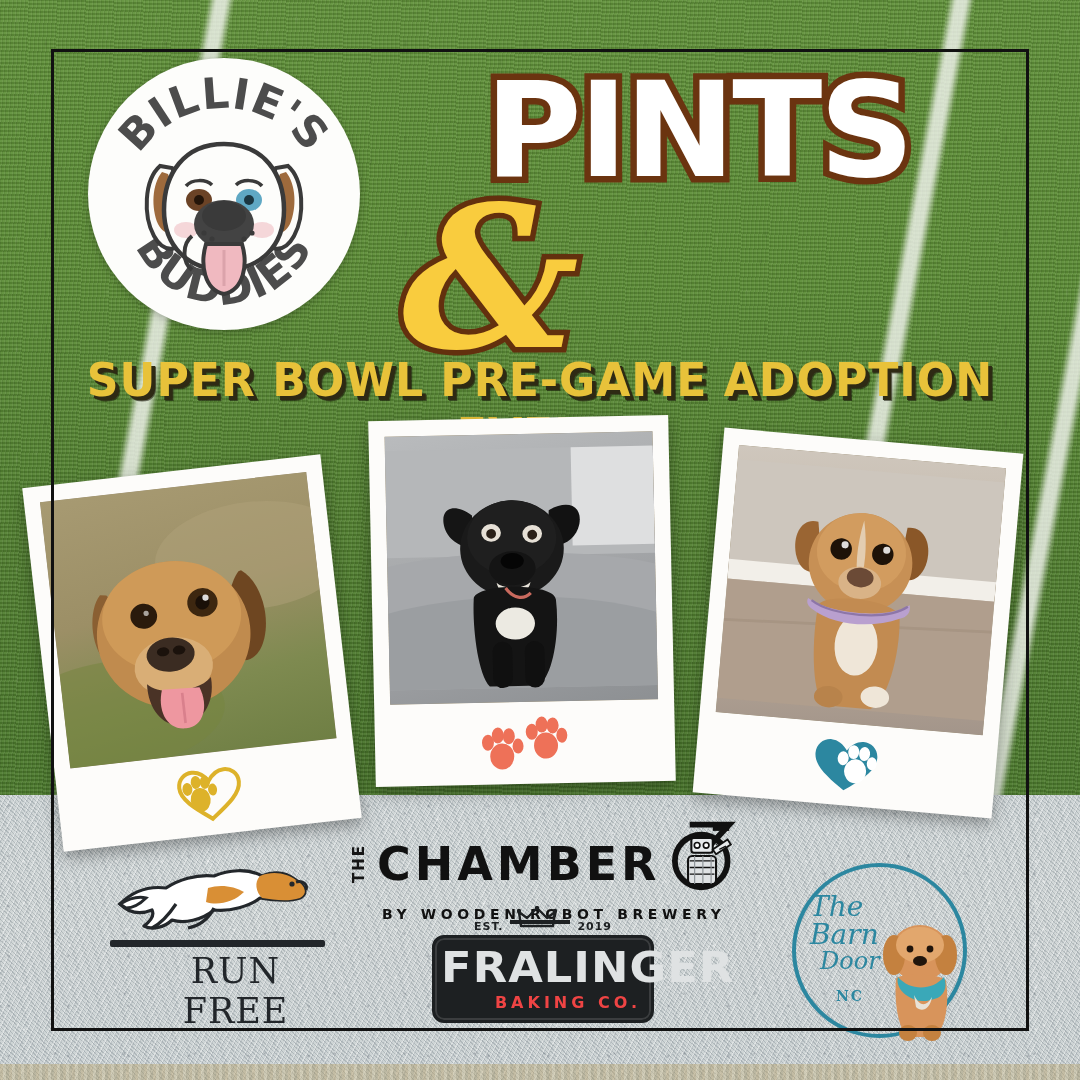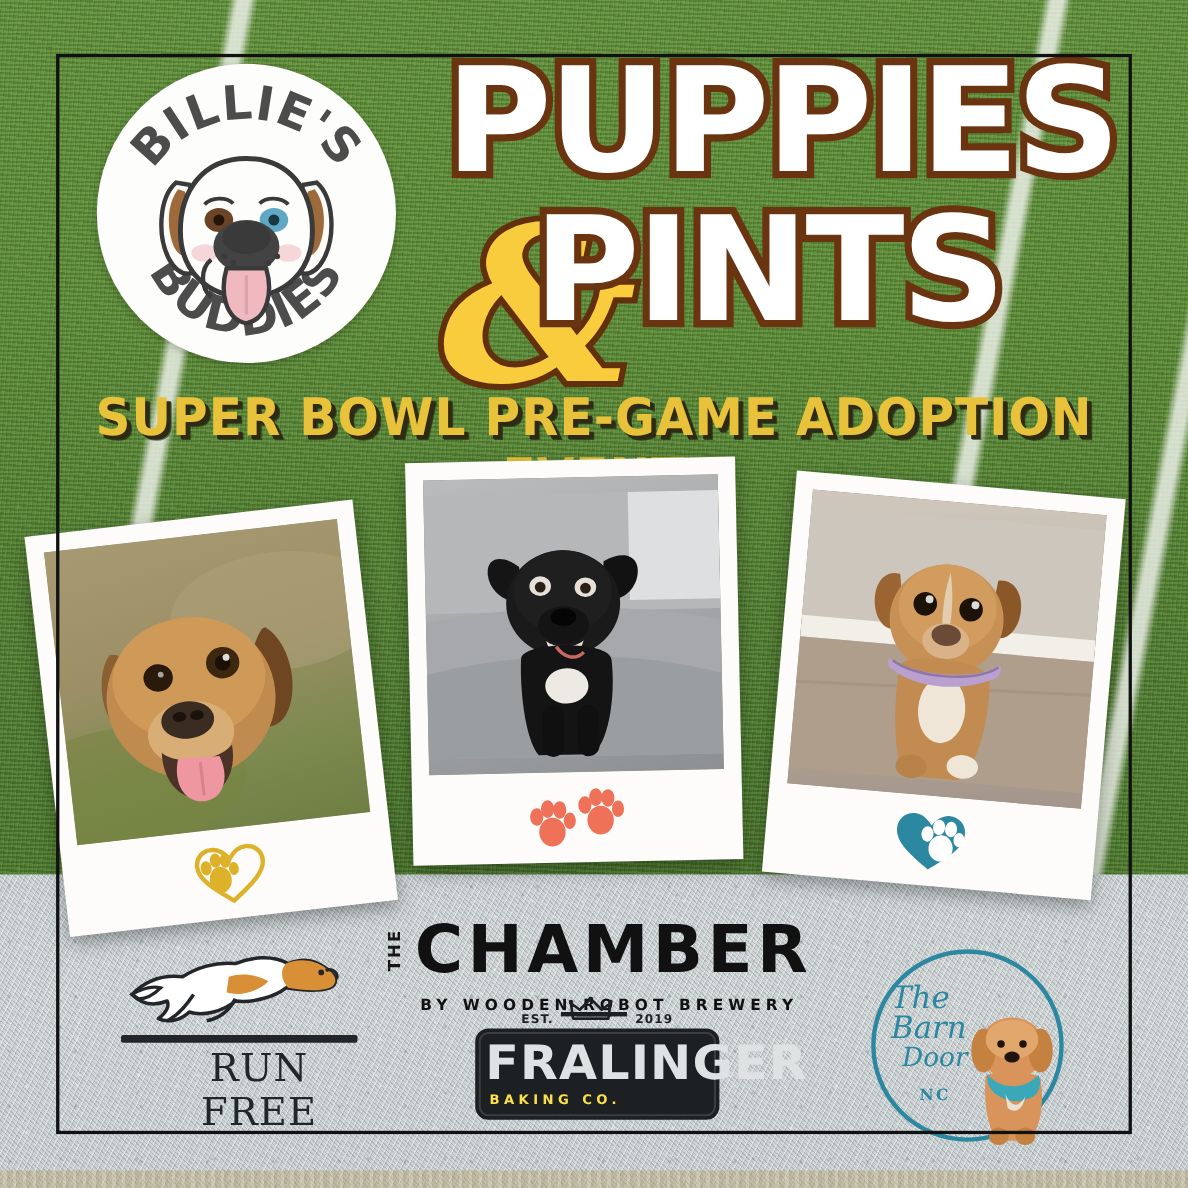--- a/index.html
+++ b/index.html
@@ -136,40 +136,40 @@
   }
   .rf-bar{ height:7px; background:#22262a; border-radius:2px; }
 
   .ch-top{ display:flex; align-items:center; gap:10px; }
   .ch-the{
     font-family:"DejaVu Sans",sans-serif; font-size:15px; font-weight:bold;
     letter-spacing:2px; color:#161616; writing-mode:vertical-rl;
     transform:rotate(180deg); line-height:1;
   }
   .ch-main{
-    font-family:"DejaVu Sans",sans-serif; font-size:60px; font-weight:bold;
+    font-family:"DejaVu Sans",sans-serif; font-size:46px; font-weight:bold;
     letter-spacing:4px; color:#111; line-height:1;
   }
   .ch-sub{
     font-family:"DejaVu Sans",sans-serif; font-size:14px; font-weight:bold;
     letter-spacing:4.6px; color:#111; margin-top:6px; margin-left:30px;
   }
 
   .fr-badge{
     background:#1d2022; border-radius:12px; padding:9px 10px 8px;
     border:3px solid #1d2022; box-shadow:inset 0 0 0 2px #fff2;
   }
   .fr-name{
     font-family:"DejaVu Sans",sans-serif; font-weight:bold; font-size:43px;
     letter-spacing:1px; color:#dfe2e3; text-align:center; line-height:.95;
     transform:scaleX(1.04);
   }
   .fr-sub{
-    font-family:"DejaVu Sans",sans-serif; font-size:12px; font-weight:bold;
-    letter-spacing:4px; color:#fde047; text-align:left; margin-top:5px;
+    font-family:"DejaVu Sans",sans-serif; font-size:16px; font-weight:bold;
+    letter-spacing:4px; color:#ef4444; text-align:right; margin-top:5px;
   }
   .fr-est{
     display:flex; justify-content:center; gap:7px;
     font-family:"DejaVu Sans",sans-serif; font-size:11px; font-weight:bold;
     letter-spacing:1px; color:#1d2022; margin-bottom:2px;
   }
   .fr-est .ln{ width:46px; height:4px; background:#1d2022; }
 
   .bd-circle{
     width:175px; height:175px; border-radius:50%; border:4px solid #2C87A0;
@@ -238,21 +238,20 @@
       <circle cx="164" cy="175" r="2.6" fill="#3a3a3a"></circle>
 
       <path d="M118,186 C112,206 116,232 136,236 C156,232 160,206 154,186 Z" fill="#f0b9c0" stroke="#3a3a3a" stroke-width="4"></path>
       <path d="M136,192 L136,228" stroke="#dba3ab" stroke-width="3"></path>
       <path d="M104,178 C94,186 94,204 104,212" stroke="#3a3a3a" stroke-width="4" fill="none"></path>
     </g>
   </svg>
 </div>
 
 <div id="title">
-  <div class="t-line" id="t-puppies">PUPPIES</div>
   <div id="amp">&amp;</div>
   <div class="t-line" id="t-pints">PINTS</div>
 </div>
 
 <div id="subtitle">SUPER BOWL PRE-GAME ADOPTION EVENT</div>
 
 <div class="polaroid" id="pola1">
   <div class="pola-photo">
     <div class="scene s1"></div>
     <svg viewBox="0 0 300 268" style="position:absolute;inset:0;width:100%;height:100%">

